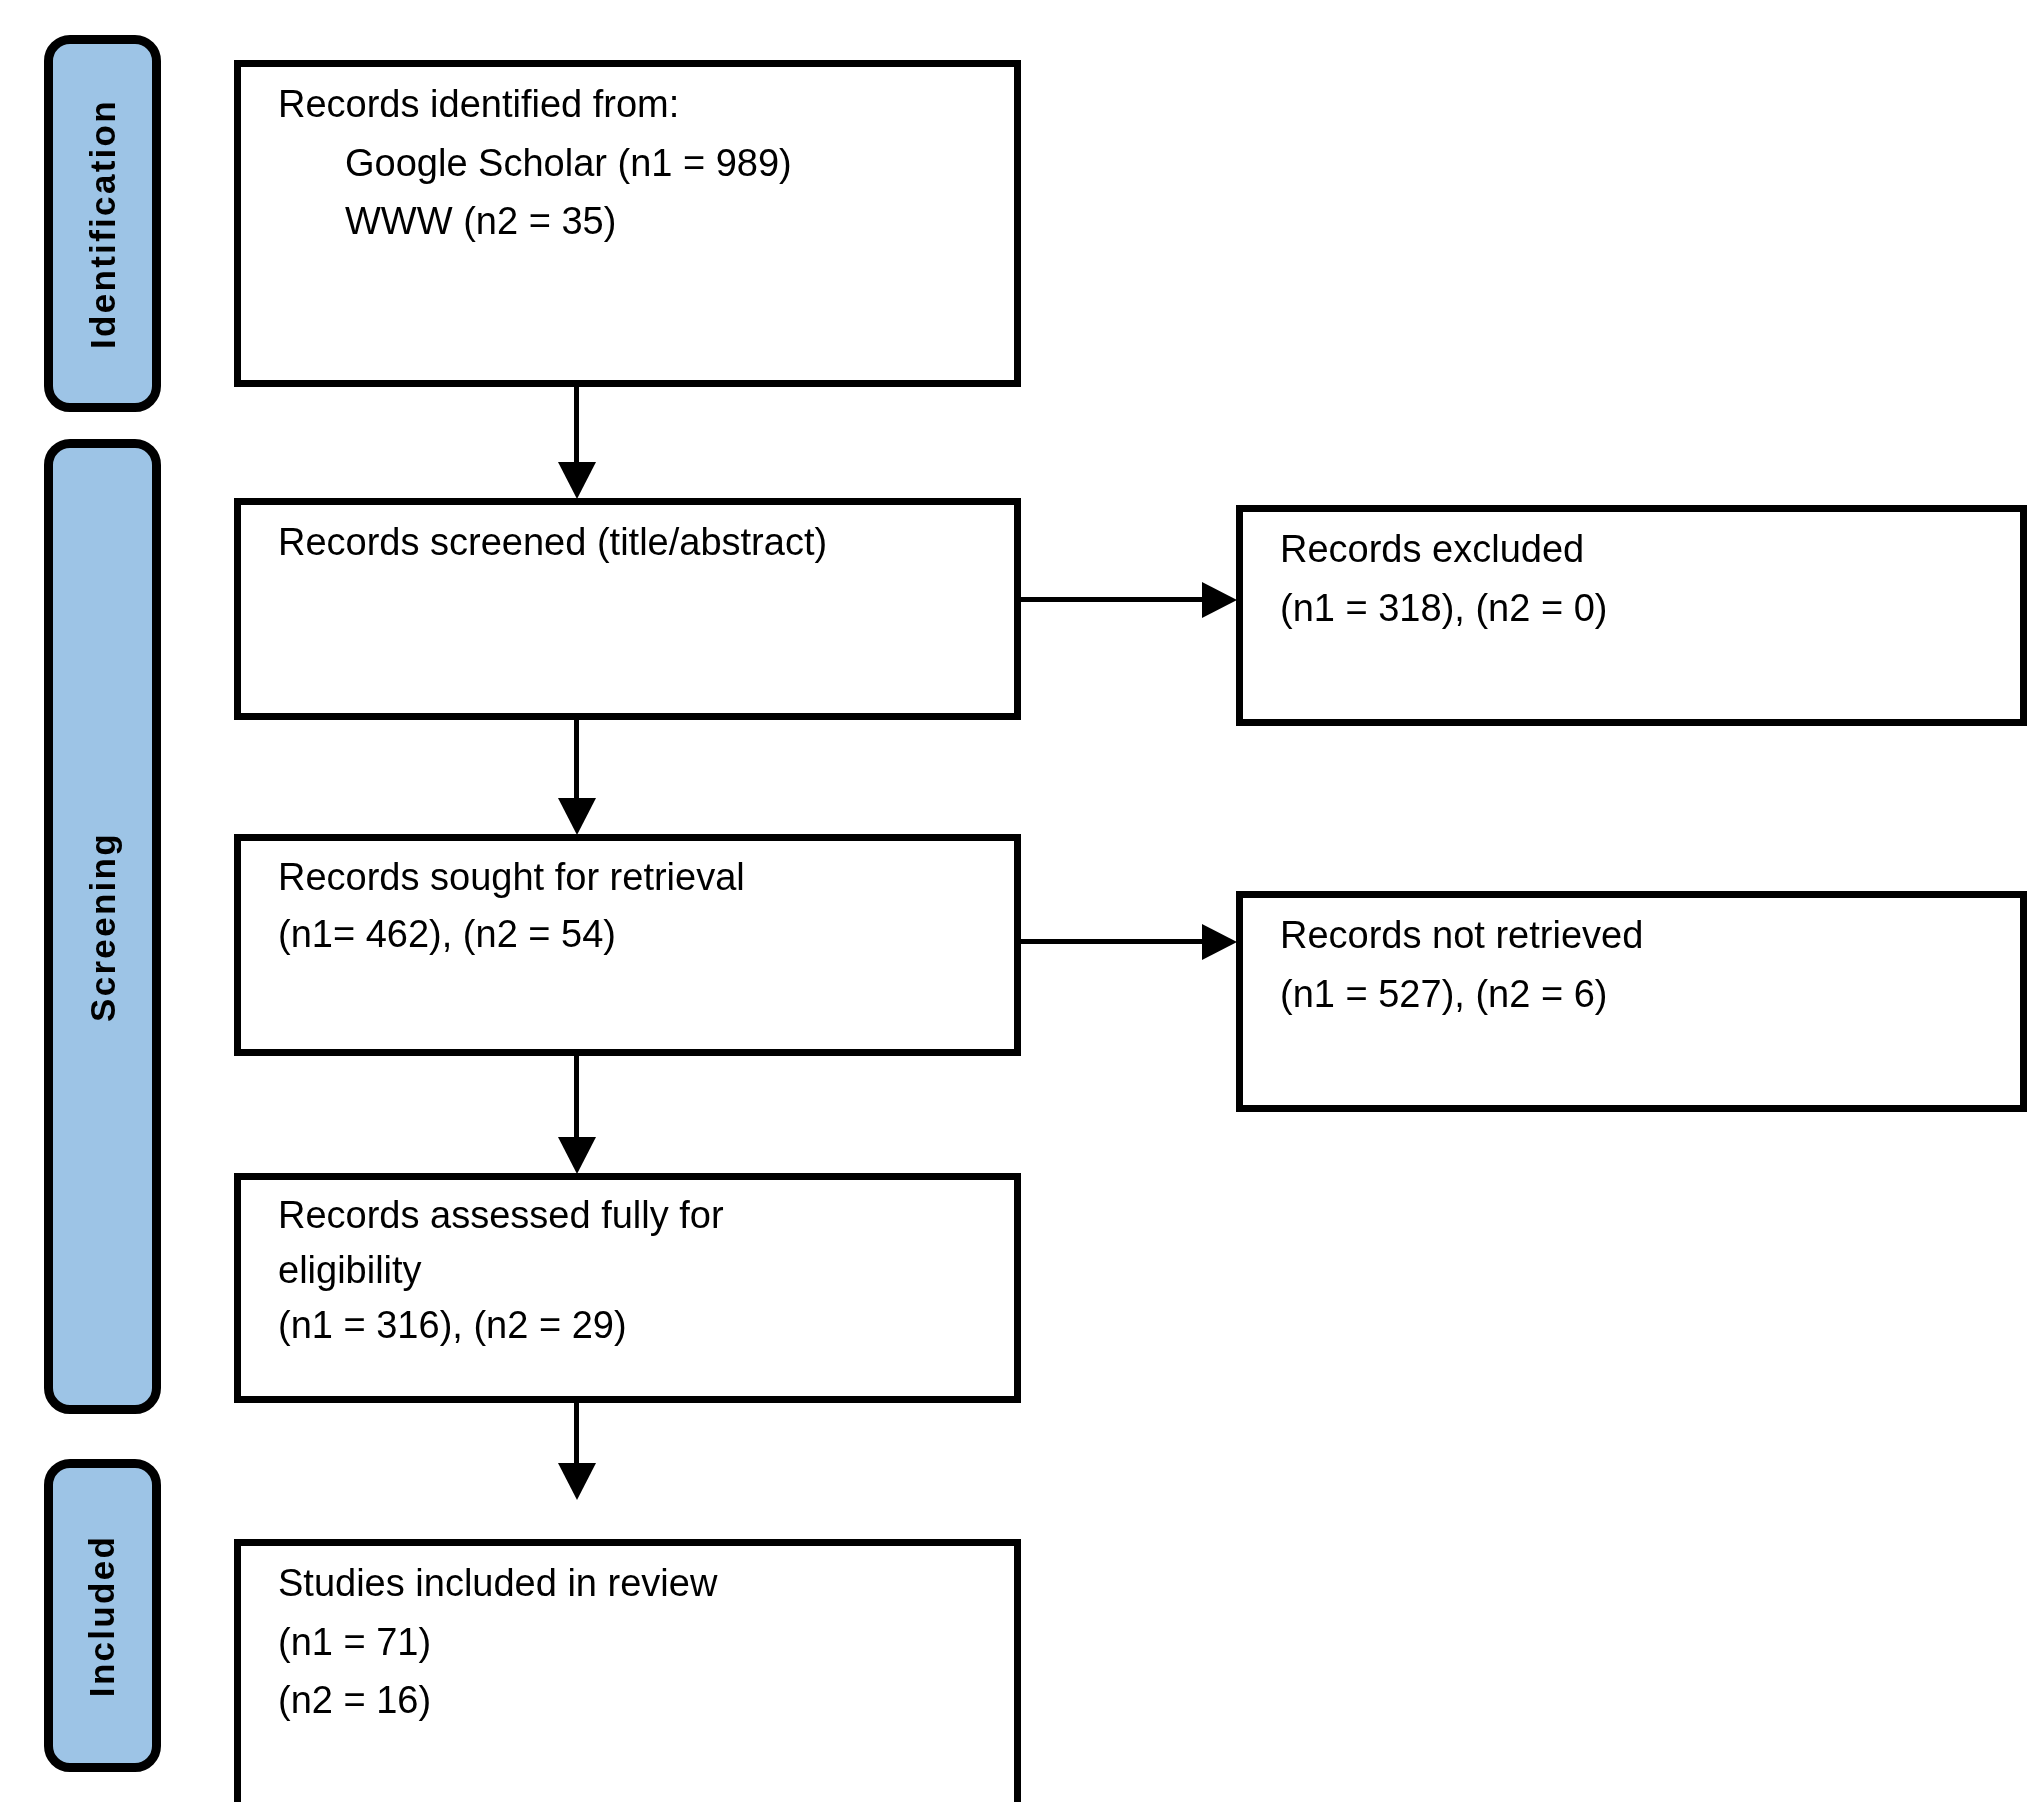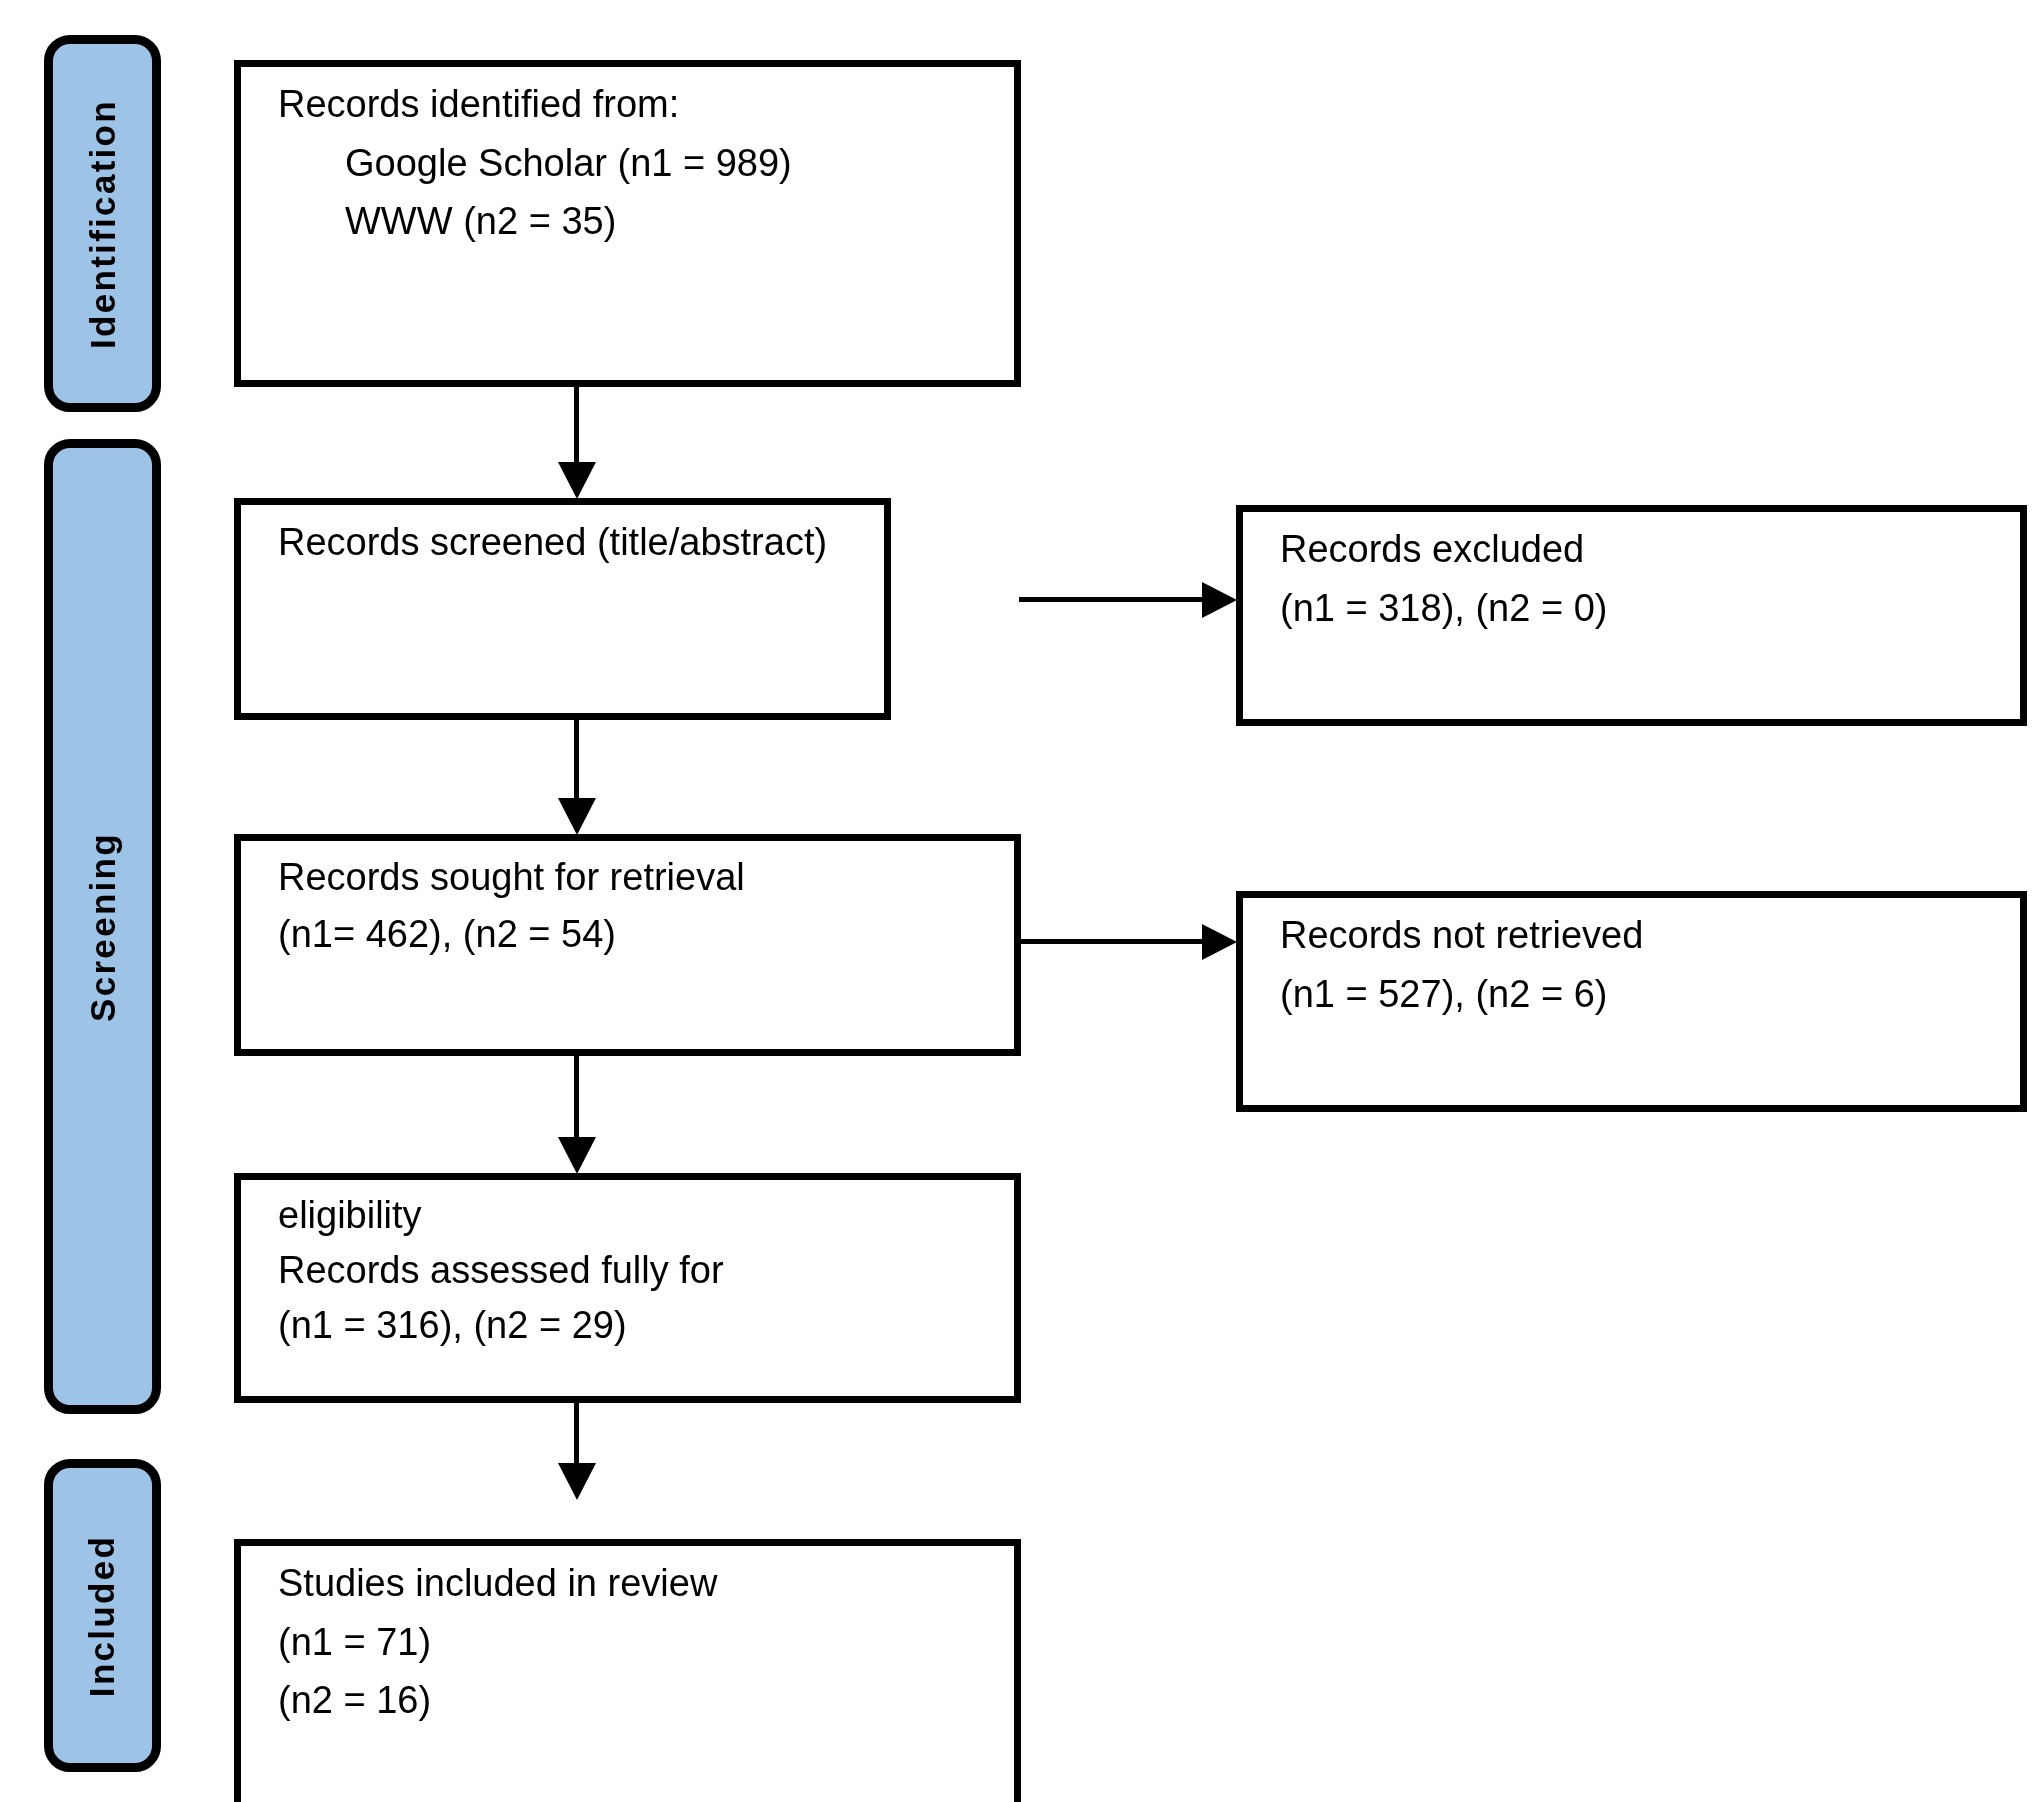--- a/index.html
+++ b/index.html
@@ -47,21 +47,21 @@
     box-sizing: border-box;
     background: var(--box-fill, #ffffff);
     border: 7px solid var(--ink, #000000);
     display: flex;
     flex-direction: column;
     padding: 7.7px 18.4px 7.7px 37px;
     font-size: 38px;
     line-height: 1.55;
   }
   #box-identified    { left: 234px;  top: 60px;   width: 787px; height: 327px; }
-  #box-screened      { left: 234px;  top: 498px;  width: 657px; height: 222px; }
+  #box-screened      { left: 234px;  top: 498px;  width: 787px; height: 222px; }
   #box-sought        { left: 234px;  top: 834px; width: 787px; height: 222px; line-height: 1.5; }
   #box-assessed      { left: 234px;  top: 1173px; width: 787px; height: 230px; line-height: 1.45; }
   #box-included      { left: 234px;  top: 1539px; width: 787px; height: 291px; }
   #box-excluded      { left: 1236px; top: 505px;  width: 791px; height: 221px; }
   #box-notretrieved  { left: 1236px; top: 844px; width: 791px; height: 221px; margin-top: 47px; }
   .fline { white-space: nowrap; }
   .indent { padding-left: 67px; }
 
   
   .vline {
@@ -131,22 +131,22 @@
   <div class="fbox" id="box-screened">
     <div class="fline">Records screened (title/abstract)</div>
   </div>
 
   <div class="fbox" id="box-sought">
     <div class="fline">Records sought for retrieval</div>
     <div class="fline">(n1= 462), (n2 = 54)</div>
   </div>
 
   <div class="fbox" id="box-assessed">
+    <div class="fline">Records assessed fully for</div>
     <div class="fline">eligibility</div>
-    <div class="fline">Records assessed fully for</div>
     <div class="fline">(n1 = 316), (n2 = 29)</div>
   </div>
 
   <div class="fbox" id="box-included">
     <div class="fline">Studies included in review</div>
     <div class="fline">(n1 = 71)</div>
     <div class="fline">(n2 = 16)</div>
   </div>
 
   <div class="fbox" id="box-excluded">

